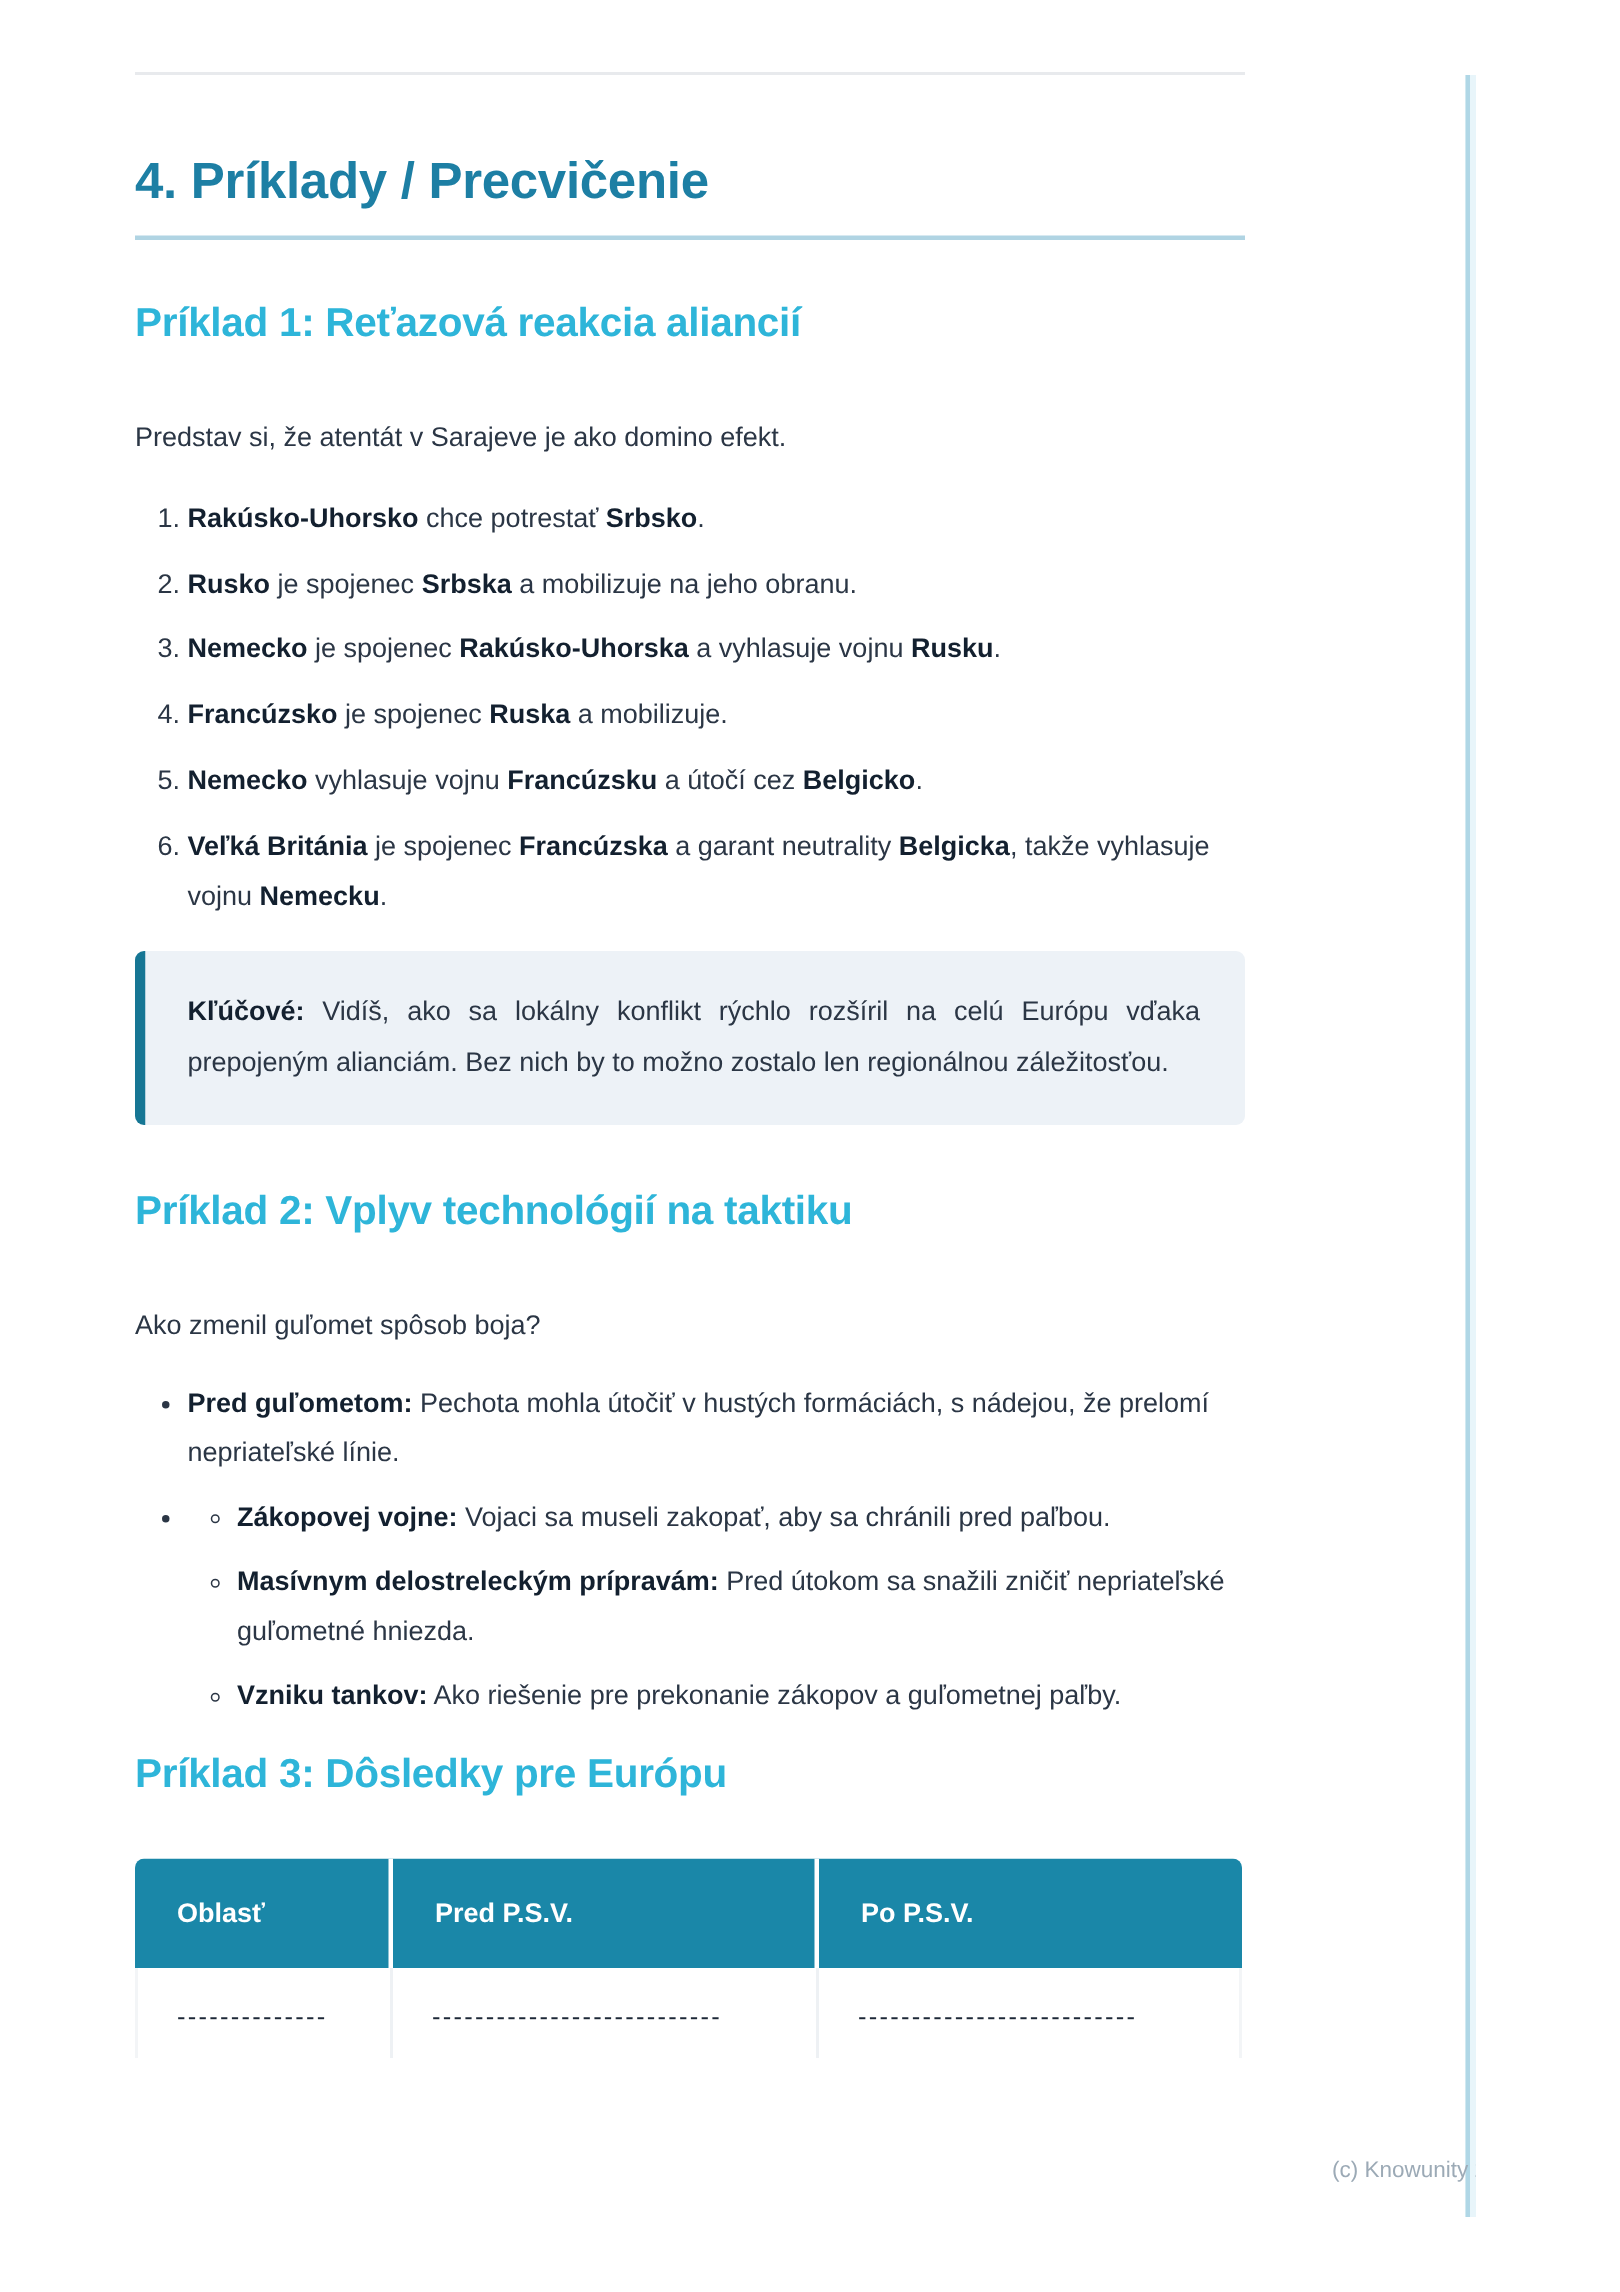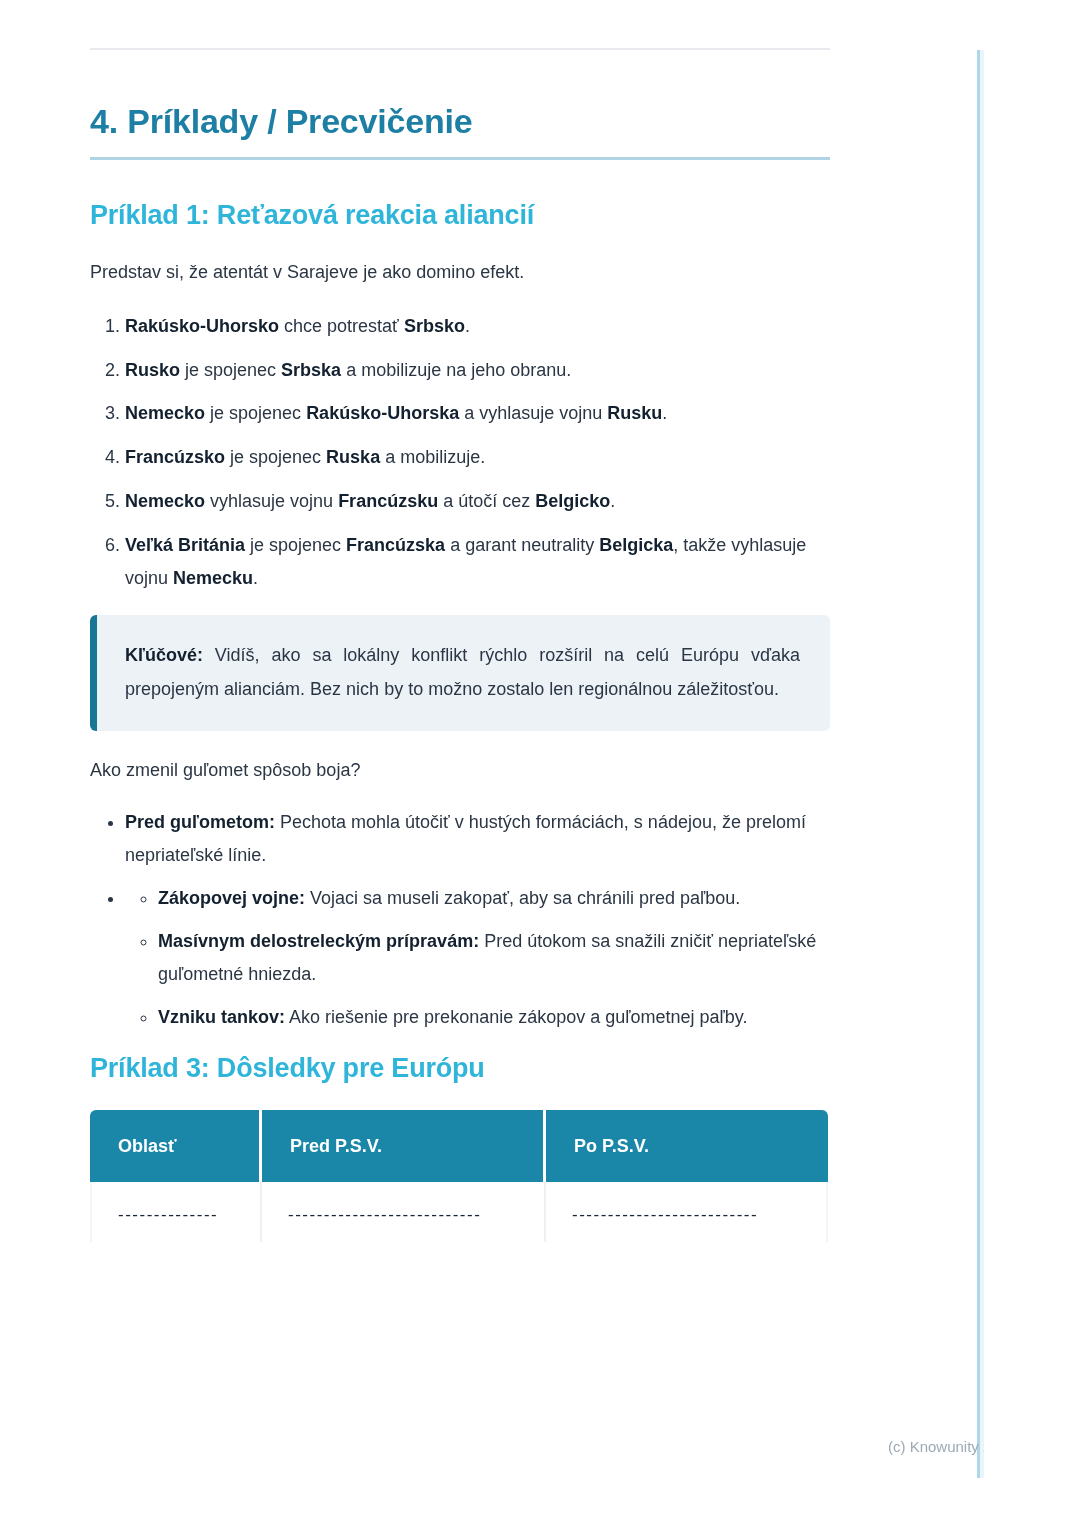--- a/index.html
+++ b/index.html
@@ -41,21 +41,21 @@
     margin-top:14px;height:3px;width:100%;background:var(--underline);
   }
   h2{
     font-size:27px;line-height:1.3;font-weight:700;
     color:var(--h2-color);letter-spacing:-0.2px;
   }
   .h2-1{margin-top:38px;}
   .h2-2{margin-top:40px;}
   .h2-3{margin-top:18px;}
   p.intro{
-    margin-top:26px;font-size:18px;line-height:1.5;color:var(--body-color);
+    margin-top:45px;font-size:18px;line-height:1.5;color:var(--body-color);
   }
   b{color:var(--bold-color);font-weight:700;}
   ol.chain{
     margin-top:24px;padding-left:35px;
     font-size:18px;line-height:1.83;color:var(--body-color);
   }
   ol.chain li{margin-bottom:11px;}
   ul.bullets{
     margin-top:22px;padding-left:35px;list-style:disc;
     font-size:18px;line-height:1.83;color:var(--body-color);
@@ -69,21 +69,21 @@
     margin-top:20px;
     background:var(--callout-bg);
     border-left:7px solid var(--callout-border);
     border-radius:6px;
     padding:24px 30px 24px 28px;
   }
   .callout p{
     font-size:18px;line-height:1.88;text-align:justify;color:var(--body-color);
   }
   table.cons{
-    margin-top:23px;width:738px;border-collapse:separate;border-spacing:0;
+    margin-top:39px;width:738px;border-collapse:separate;border-spacing:0;
     border-radius:6px 6px 0 0;overflow:hidden;
   }
   table.cons th{
     background:var(--table-header-bg);color:#ffffff;
     font-size:18px;font-weight:700;text-align:left;
     padding:20px 16px 20px 28px;line-height:1.83;
     border-right:3px solid #ffffff;
   }
   table.cons th:last-child{border-right:none;}
   table.cons td{
@@ -130,20 +130,21 @@
       <li><b>Nemecko</b><span> je spojenec </span><b>Rakúsko-Uhorska</b><span> a vyhlasuje vojnu </span><b>Rusku</b><span>.</span></li>
       <li><b>Francúzsko</b><span> je spojenec </span><b>Ruska</b><span> a mobilizuje.</span></li>
       <li><b>Nemecko</b><span> vyhlasuje vojnu </span><b>Francúzsku</b><span> a útočí cez </span><b>Belgicko</b><span>.</span></li>
       <li><b>Veľká Británia</b><span> je spojenec </span><b>Francúzska</b><span> a garant neutrality </span><b>Belgicka</b><span>, takže vyhlasuje vojnu </span><b>Nemecku</b><span>.</span></li>
     </ol>
 
     <div class="callout">
       <p><b>Kľúčové:</b><span> Vidíš, ako sa lokálny konflikt rýchlo rozšíril na celú Európu vďaka prepojeným alianciám. Bez nich by to možno zostalo len regionálnou záležitosťou.</span></p>
     </div>
 
+    <h2 class="h2-2">Príklad 2: Vplyv technológií na taktiku</h2>
     <p class="intro">Ako zmenil guľomet spôsob boja?</p>
 
     <ul class="bullets">
       <li><b>Pred guľometom:</b><span> Pechota mohla útočiť v hustých formáciách, s nádejou, že prelomí nepriateľské línie.</span></li>
       <li>
         <ul class="sub">
           <li><b>Zákopovej vojne:</b><span> Vojaci sa museli zakopať, aby sa chránili pred paľbou.</span></li>
           <li><b>Masívnym delostreleckým prípravám:</b><span> Pred útokom sa snažili zničiť nepriateľské guľometné hniezda.</span></li>
           <li><b>Vzniku tankov:</b><span> Ako riešenie pre prekonanie zákopov a guľometnej paľby.</span></li>
         </ul>

